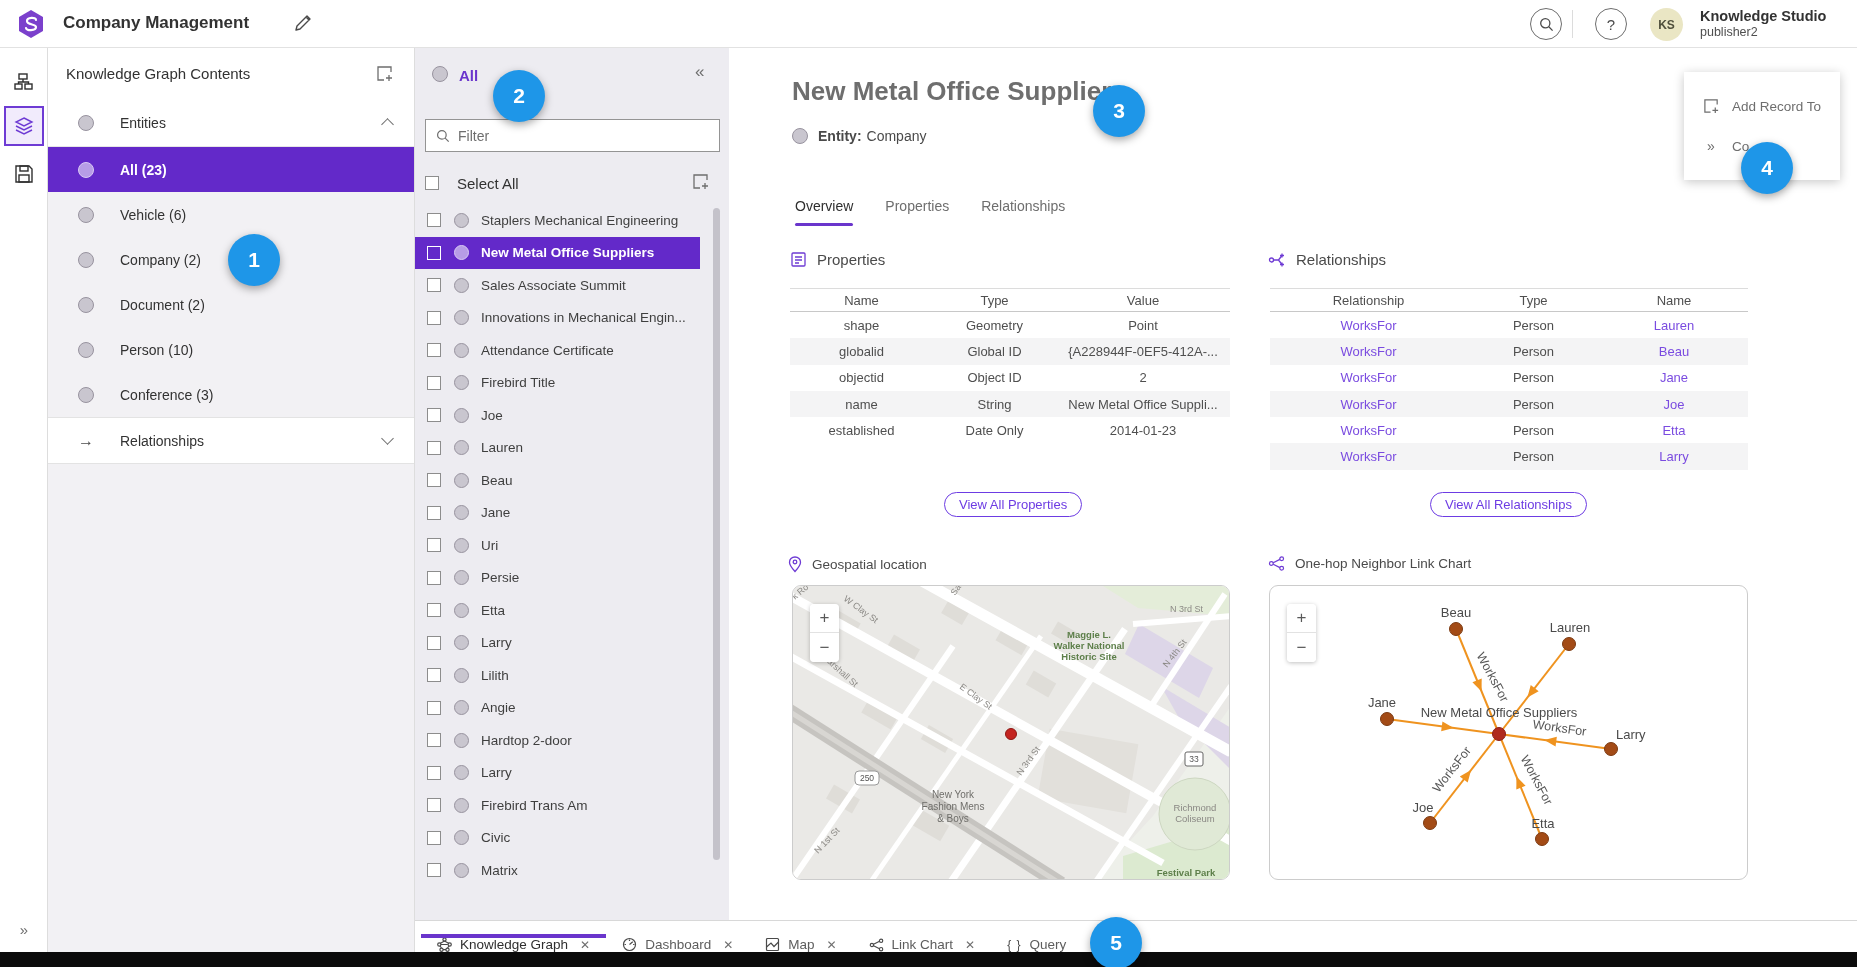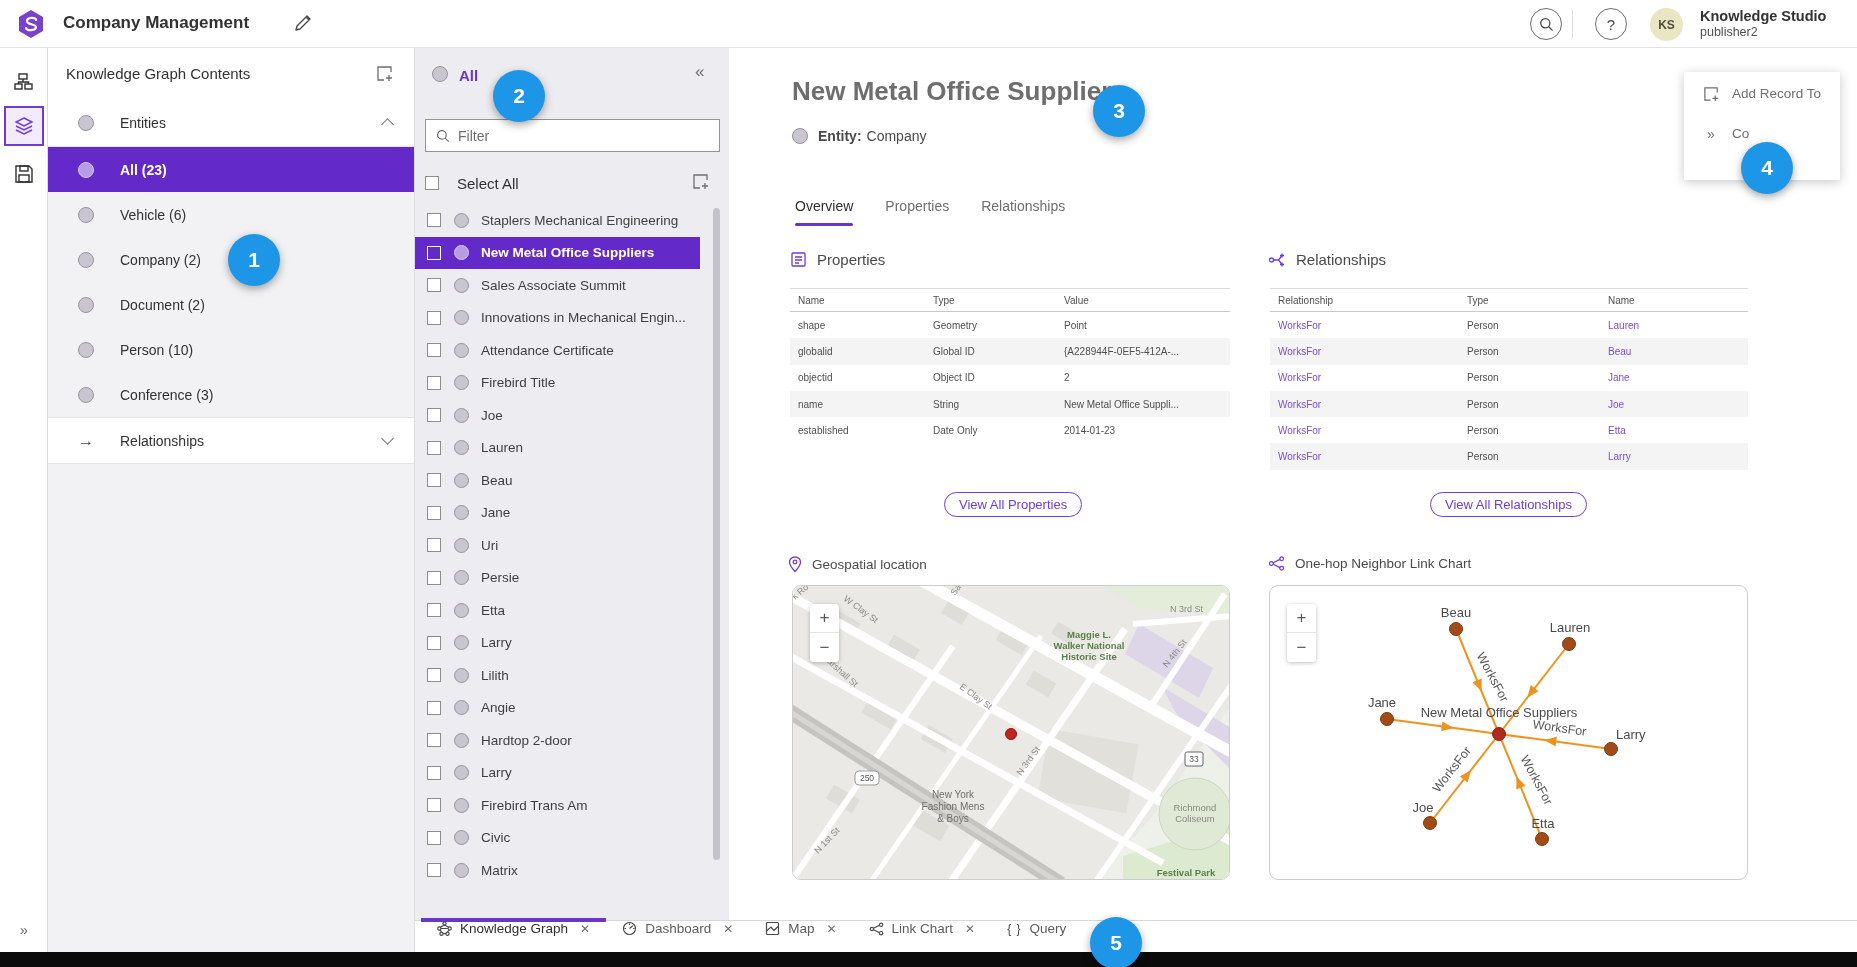--- a/index.html
+++ b/index.html
@@ -72,46 +72,46 @@
   .entity-line { position:absolute; left:63px; top:80px; display:flex; align-items:center; font-size:14px; color:#4a4a4a; }
   .entity-line .circ { margin-right:10px; }
   .entity-line b { margin-right:5px; }
   .dtabs { position:absolute; left:66px; top:150px; display:flex; gap:32px; font-size:14px; color:#6e6e6e; }
   .dtab { padding-bottom:12px; cursor:pointer; position:relative; }
   .dtab.active { color:#2f2f2f; }
   .dtab.active:after { content:""; position:absolute; left:0; right:0; bottom:0; height:3px; background:#6a35cc; border-radius:2px; }
 
   .sec-hd { position:absolute; display:flex; align-items:center; gap:10px; font-size:15px; color:#4a4a4a; }
   .sec-hd .sicon { color:#6e3bd4; display:flex; }
-  .dtable { position:absolute; font-size:10px; color:#4f4f4f; }
+  .dtable { position:absolute; font-size:13px; color:#4f4f4f;text-align:center; }
   .dt-head { display:flex; height:24px; align-items:center; border-top:1px solid #dcdcdc; border-bottom:1px solid #c8c8c8; }
   .dt-row { display:flex; height:26.3px; align-items:center; }
   .dt-row.stripe { background:#f4f4f5; }
   .dt-cell { padding-left:8px; white-space:nowrap; overflow:hidden; }
   .dt-link { color:#7a4be0; cursor:pointer; }
   .pill-btn { position:absolute; height:25px; padding:0 14px; border:1.5px solid #6d3ce3; border-radius:13px; background:#fff; color:#6d3ce3; font-size:13px; font-family:"Liberation Sans",sans-serif; display:flex; align-items:center; cursor:pointer; }
 
   .viz-panel { position:absolute; width:438px; height:295px; border:1px solid #ccc; border-radius:9px; overflow:hidden; background:#fff; }
   .zoom-ctl { position:absolute; left:17px; top:18px; width:29px; border-radius:4px; box-shadow:0 1px 4px rgba(0,0,0,.25); z-index:3; }
   .zoom-btn { width:29px; height:29px; background:#fff; color:#595959; font-size:17px; display:flex; align-items:center; justify-content:center; cursor:pointer; }
   .zoom-btn:first-child { border-bottom:1px solid #e2e2e2; border-radius:4px 4px 0 0; }
   .zoom-btn:last-child { border-radius:0 0 4px 4px; }
 
   
-  .tabbar { position:absolute; left:415px; top:920px; width:1442px; height:32px; background:#fff; border-top:1px solid #d8d8d8; display:flex; align-items:flex-start; padding-left:6px; z-index:3; }
+  .tabbar { position:absolute; left:415px; top:920px; width:1442px; height:32px; background:#fff; border-top:1px solid #d8d8d8; display:flex; align-items:flex-end; padding-left:6px; z-index:3; }
   .btab { display:flex; align-items:center; gap:8px; padding:0 16px; font-size:13.5px; color:#5d5d5d; cursor:pointer; position:relative; }
   .btab .ticon { display:flex; color:#4a4a4a; }
   .btab .tclose { font-size:12px; color:#6e6e6e; margin-left:4px; cursor:pointer; }
   .btab.active { color:#2f2f2f; }
   .btab.active:before { content:""; position:absolute; left:0; right:0; top:-3px; height:4px; background:#6a35cc; }
   .blackbar { position:absolute; left:0; top:952px; width:1857px; height:15px; background:#0b0b0b; z-index:4; }
 
   
   .ctxmenu { position:absolute; left:1684px; top:72px; width:156px; height:108px; background:#fff; box-shadow:0 2px 10px rgba(0,0,0,.22); z-index:6; padding-top:14px; }
-  .ctx-item { display:flex; align-items:flex-start; gap:12px; height:40px; padding-left:18px; font-size:13.5px; color:#6e6e6e; cursor:pointer; }
+  .ctx-item { display:flex; align-items:center; gap:12px; height:40px; padding-left:18px; font-size:13.5px; color:#6e6e6e; cursor:pointer; }
   .ctx-item .cicon { display:flex; color:#6e6e6e; width:18px; justify-content:center; }
 
   
   .badge { position:absolute; width:52px; height:52px; border-radius:50%; background:#1e96e8; color:#fff; font-size:21px; font-weight:700; display:flex; align-items:center; justify-content:center; box-shadow:0 3px 8px rgba(0,0,0,.35); z-index:9; }
 
   svg { display:block; }
   text { font-family:"Liberation Sans",sans-serif; }
 </style>
 </head>
 <body>

